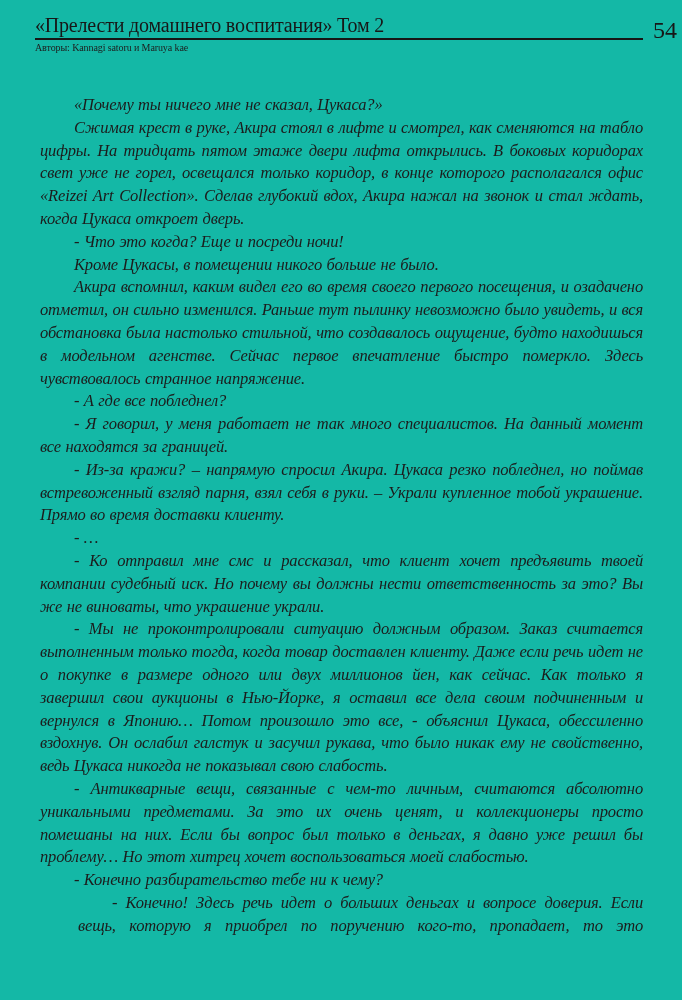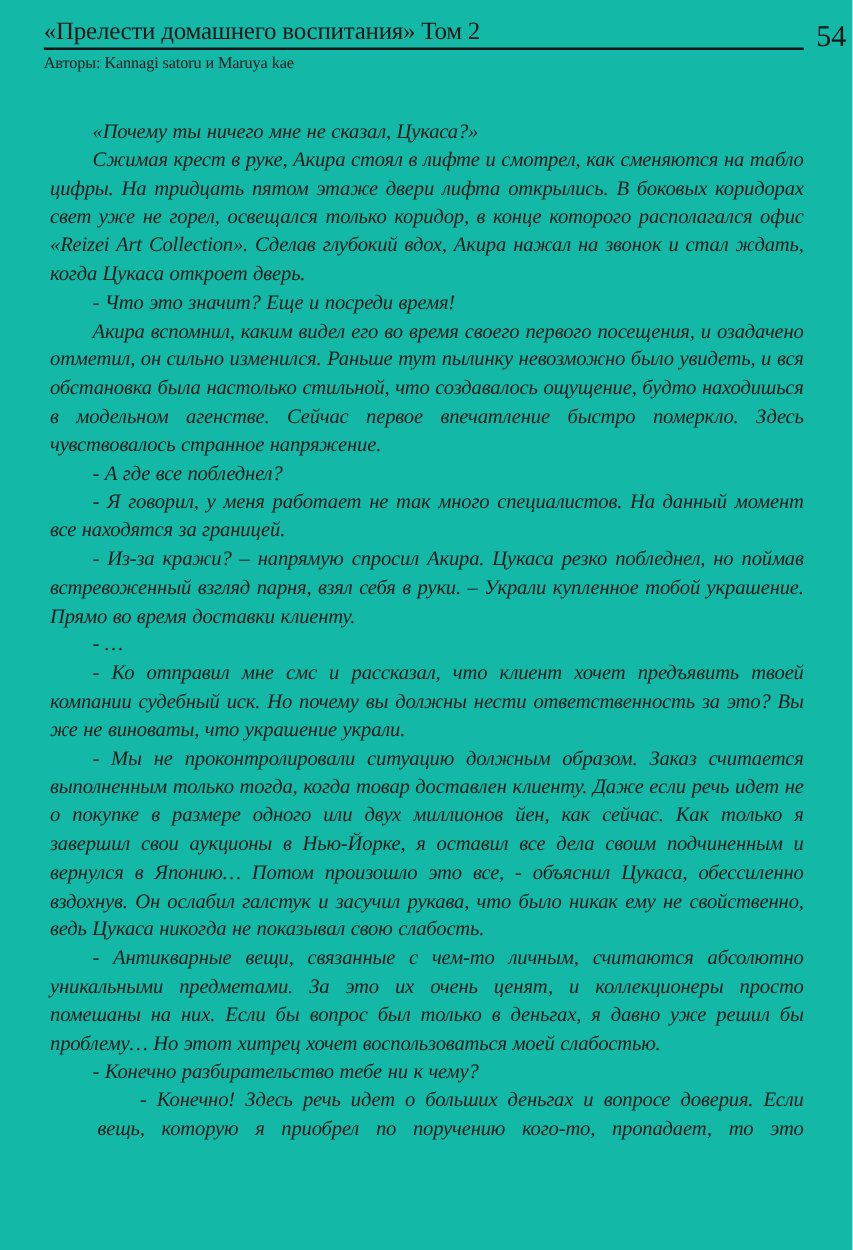--- a/index.html
+++ b/index.html
@@ -43,21 +43,21 @@
   .page-number {
     flex: 0 0 auto;
     margin-left: 10px;
     font-size: 24px;
     line-height: 20px;
     padding-bottom: 0px;
     color: #171717;
   }
   .authors-line {
     margin-top: 2px;
-    font-size: 13px;
+    font-size: 10px;
     letter-spacing: -0.1px;
     color: #1d1d1d;
   }
 
   
   .page-body {
     position: absolute;
     top: 94px;
     left: 40px;
     width: 603px;
@@ -90,21 +90,22 @@
       </div>
       <span class="page-number">54</span>
     </div>
     <div class="authors-line">Авторы: Kannagi satoru и Maruya kae</div>
   </div>
 
   <div class="page-body">
 
   <p class="para">«Почему ты ничего мне не сказал, Цукаса?»</p>
       <p class="para">Сжимая крест в руке, Акира стоял в лифте и смотрел, как сменяются на табло цифры. На тридцать пятом этаже двери лифта открылись. В боковых коридорах свет уже не горел, освещался только коридор, в конце которого располагался офис «Reizei Art Collection». Сделав глубокий вдох, Акира нажал на звонок и стал ждать, когда Цукаса откроет дверь.</p>
-      <p class="para">- Что это значит? Еще и посреди время!</p>
+      <p class="para">- Что это когда? Еще и посреди ночи!</p>
+      <p class="para">Кроме Цукасы, в помещении никого больше не было.</p>
       <p class="para">Акира вспомнил, каким видел его во время своего первого посещения, и озадачено отметил, он сильно изменился. Раньше тут пылинку невозможно было увидеть, и вся обстановка была настолько стильной, что создавалось ощущение, будто находишься в модельном агенстве. Сейчас первое впечатление быстро померкло. Здесь чувствовалось странное напряжение.</p>
       <p class="para">- А где все побледнел?</p>
       <p class="para">- Я говорил, у меня работает не так много специалистов. На данный момент все находятся за границей.</p>
       <p class="para">- Из-за кражи? – напрямую спросил Акира. Цукаса резко побледнел, но поймав встревоженный взгляд парня, взял себя в руки. – Украли купленное тобой украшение. Прямо во время доставки клиенту.</p>
       <p class="para">- …</p>
       <p class="para">- Ко отправил мне смс и рассказал, что клиент хочет предъявить твоей компании судебный иск. Но почему вы должны нести ответственность за это? Вы же не виноваты, что украшение украли.</p>
       <p class="para">- Мы не проконтролировали ситуацию должным образом. Заказ считается выполненным только тогда, когда товар доставлен клиенту. Даже если речь идет не о покупке в размере одного или двух миллионов йен, как сейчас. Как только я завершил свои аукционы в Нью-Йорке, я оставил все дела своим подчиненным и вернулся в Японию… Потом произошло это все, - объяснил Цукаса, обессиленно вздохнув. Он ослабил галстук и засучил рукава, что было никак ему не свойственно, ведь Цукаса никогда не показывал свою слабость.</p>
       <p class="para">- Антикварные вещи, связанные с чем-то личным, считаются абсолютно уникальными предметами. За это их очень ценят, и коллекционеры просто помешаны на них. Если бы вопрос был только в деньгах, я давно уже решил бы проблему… Но этот хитрец хочет воспользоваться моей слабостью.</p>
       <p class="para">- Конечно разбирательство тебе ни к чему?</p>
       <p class="para last-para">- Конечно! Здесь речь идет о больших деньгах и вопросе доверия. Если вещь, которую я приобрел по поручению кого-то, пропадает, то это</p>

